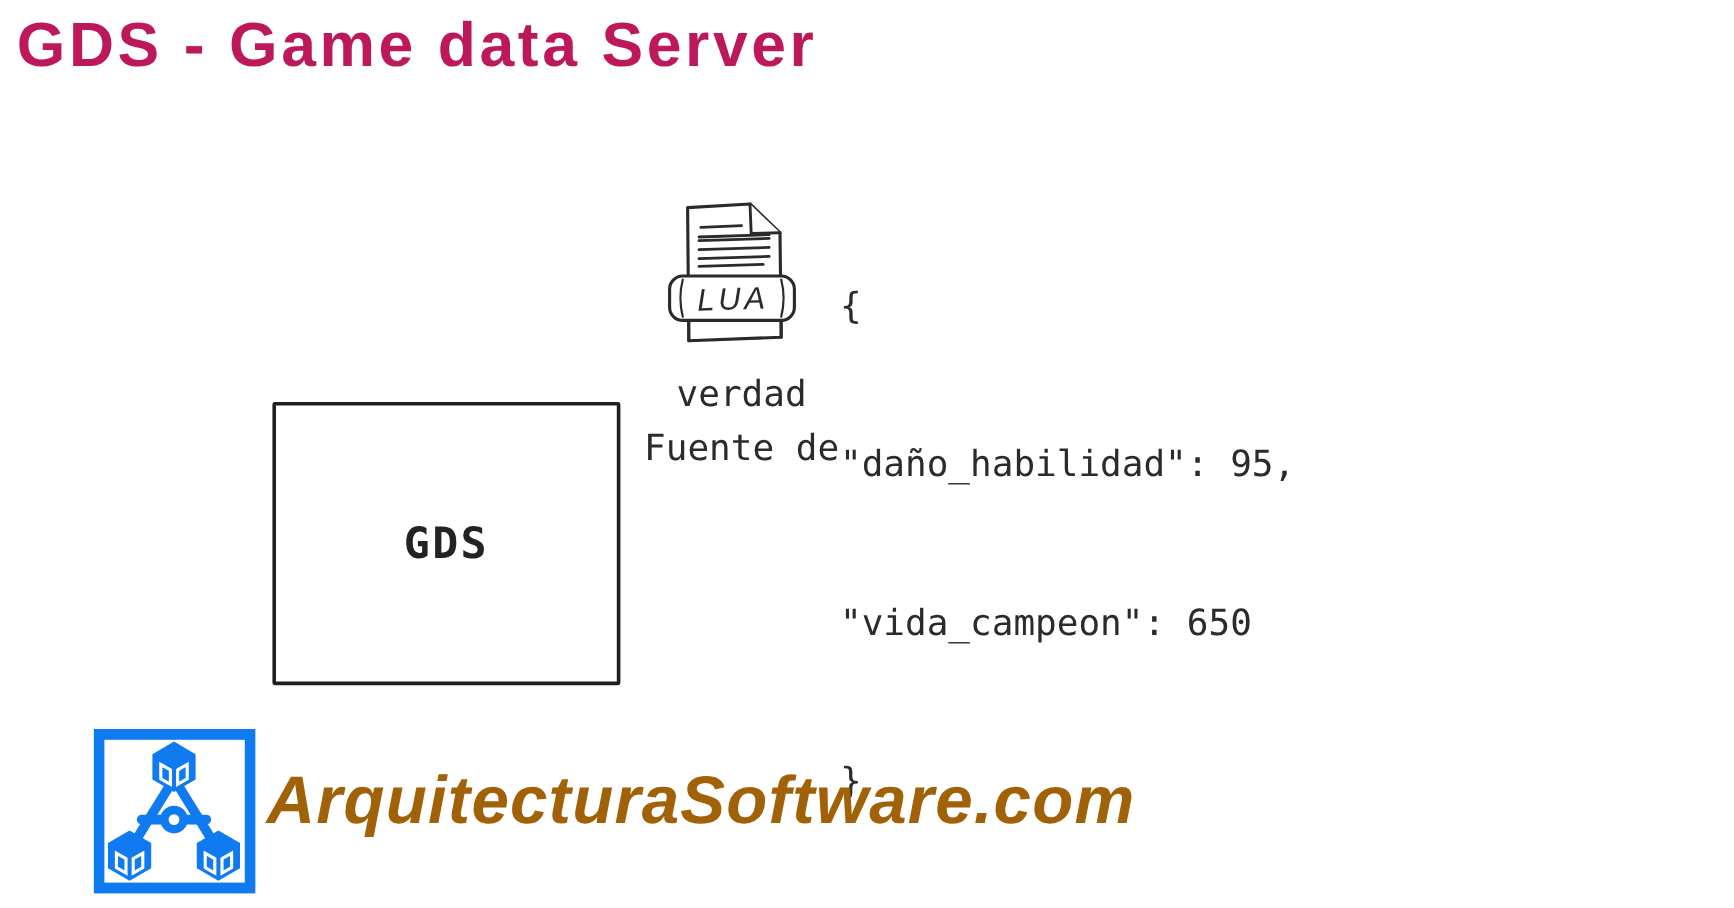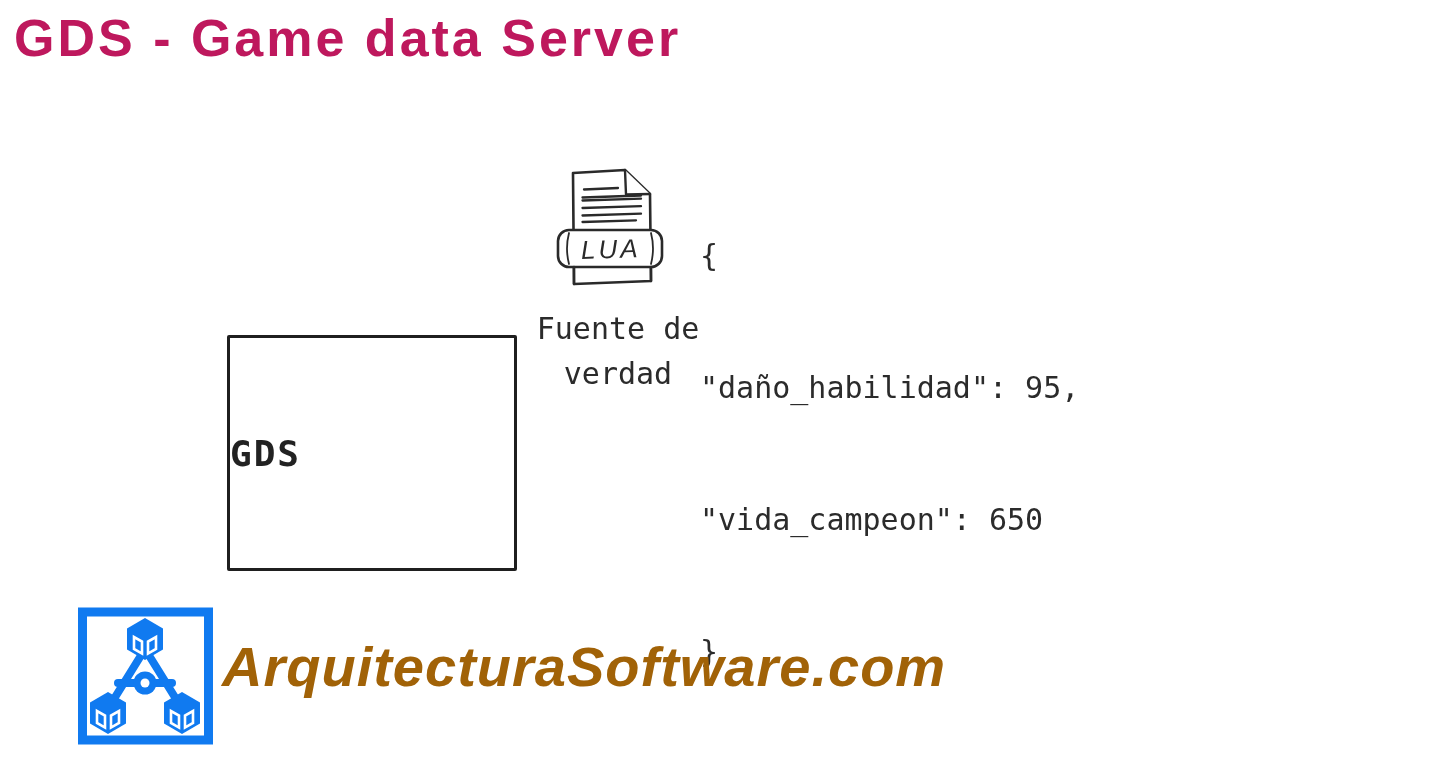--- a/index.html
+++ b/index.html
@@ -58,21 +58,21 @@
     position: absolute;
     left: 227px;
     top: 335px;
     width: 290px;
     height: 236px;
     border: 3px solid #1f1f1f;
     border-radius: 2px;
     background: #ffffff;
     display: flex;
     align-items: center;
-    justify-content: flex-start;
+    justify-content: center;
   }
   .gds-box-label {
     font-size: 36px;
     font-weight: 600;
     letter-spacing: 2px;
     color: #222222;
   }
   .brand-logo {
     position: absolute;
     left: 78px;
@@ -127,22 +127,22 @@
   </div>
 
   <div class="code-snippet mono">
     <div>{</div>
     <div>"daño_habilidad": 95,</div>
     <div>"vida_campeon": 650</div>
     <div>}</div>
   </div>
 
   <div class="source-label mono">
+    <div>verdad</div>
     <div>Fuente de</div>
-    <div>verdad</div>
   </div>
 
   <div class="gds-box">
     <span class="gds-box-label mono">GDS</span>
   </div>
 
   <div class="brand-logo">
     <svg viewBox="0 0 135 138" width="135" height="138">
 
       <rect x="4.5" y="5" width="126" height="128" fill="none" stroke="#107af0" stroke-width="9"></rect>

